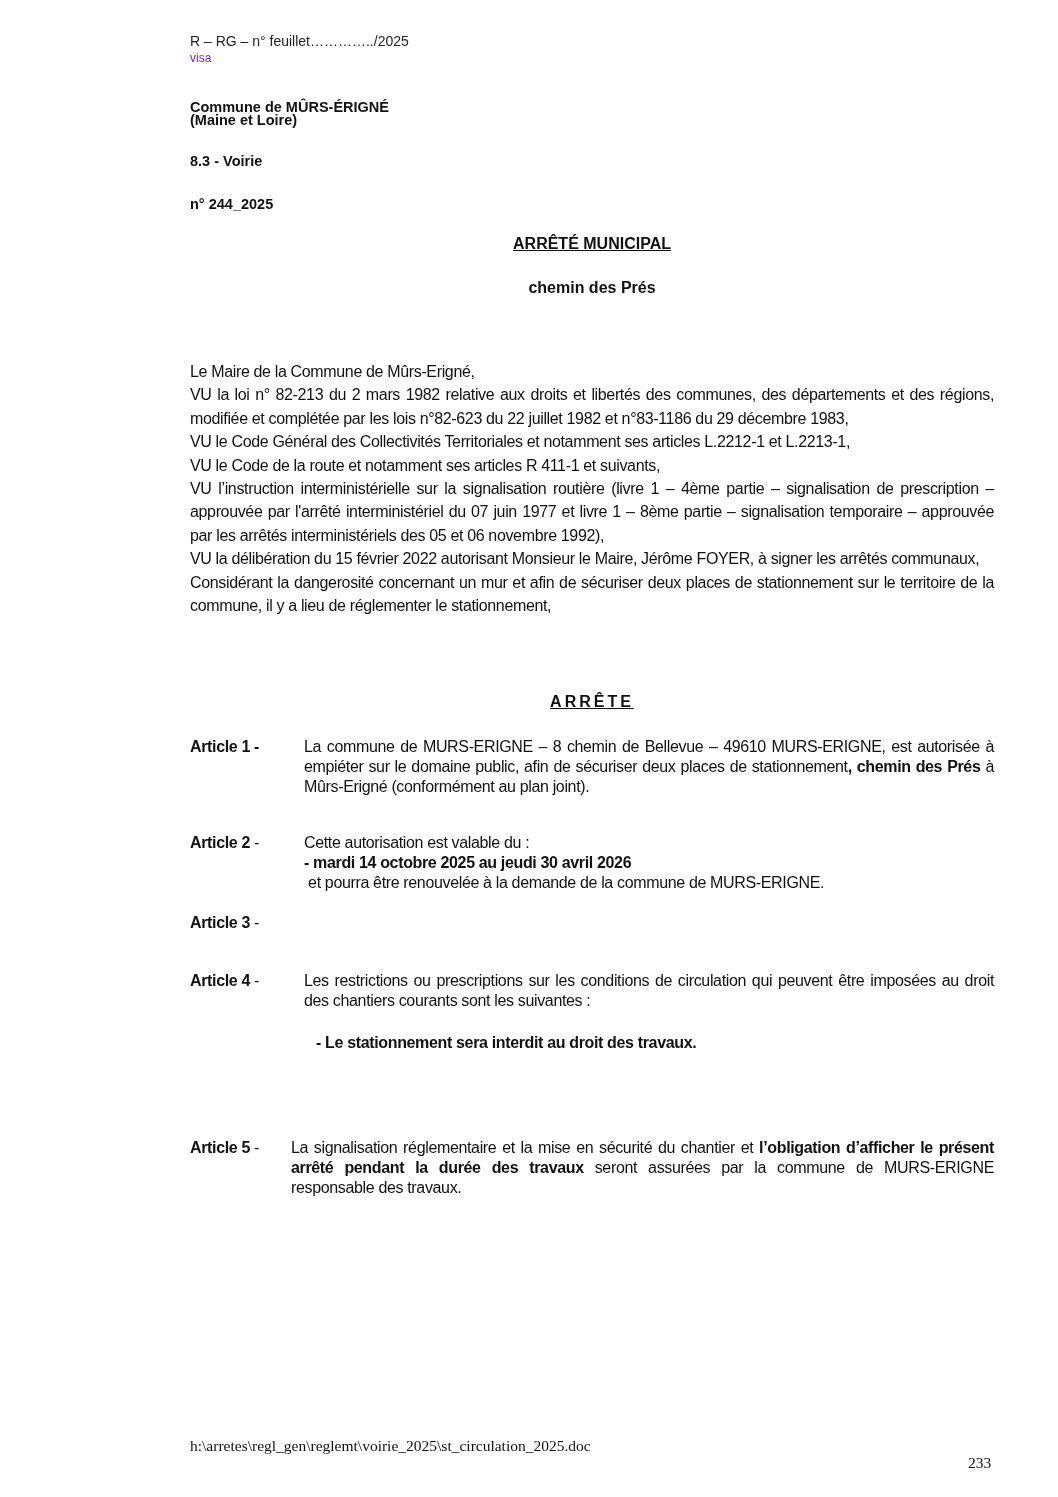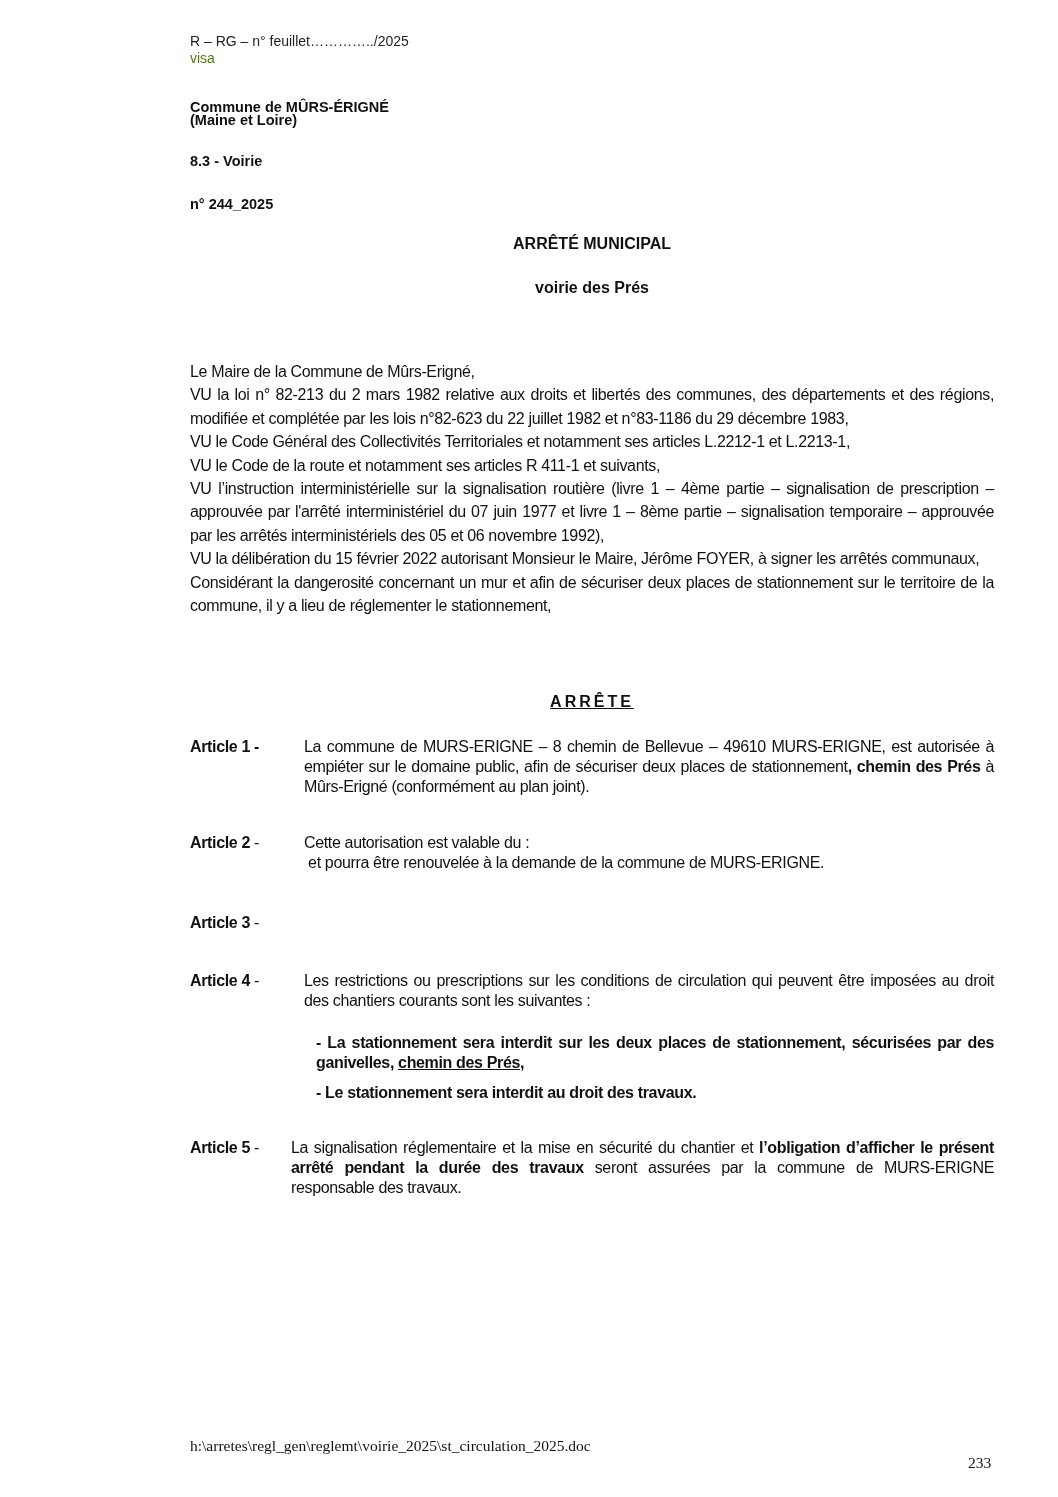--- a/index.html
+++ b/index.html
@@ -2,26 +2,26 @@
 <html><head>
   <meta charset="utf-8">
   <style>
     html, body { margin: 0; padding: 0; background: #ffffff; }
     body {
       width: 1058px; height: 1497px; position: relative; overflow: hidden;
       font-family: "Liberation Sans", sans-serif; color: #111111;
     }
     .abs { position: absolute; }
     .hdr-ref { left: 190px; top: 33px; font-size: 14px; line-height: 17px; color: #222; }
-    .hdr-visa { left: 190px; top: 50px; font-size: 14px; line-height: 17px; color: #4d7c0f; }
+    .hdr-visa { left: 190px; top: 50px; font-size: 12px; line-height: 17px; color: #6d28d9; }
     .commune { left: 190px; top: 97px; font-size: 14.5px; font-weight: bold; line-height: 21px; }
     .region { left: 190px; top: 110px; font-size: 14.5px; font-weight: bold; line-height: 21px; }
     .category { left: 190px; top: 151px; font-size: 14.5px; font-weight: bold; line-height: 21px; }
     .number { left: 190px; top: 194px; font-size: 14.5px; font-weight: bold; line-height: 21px; }
-    .title { left: 190px; width: 804px; top: 234px; text-align: center; font-size: 16px; font-weight: bold; line-height: 20px; }
+    .title { left: 190px; width: 804px; top: 234px; text-align: center; font-size: 16px; font-weight: bold; text-decoration: underline; line-height: 20px; }
     .subtitle { left: 190px; width: 804px; top: 276px; text-align: center; font-size: 16px; font-weight: bold; line-height: 23px; }
     .preamble {
       left: 190px; width: 804px; top: 360px;
       font-size: 16px; line-height: 23.4px; text-align: justify;
       font-stretch: condensed; letter-spacing: -0.35px;
     }
     .preamble p { margin: 0; }
     .arrete { left: 190px; width: 804px; top: 692px; text-align: center; font-size: 16px; font-weight: bold; text-decoration: underline; letter-spacing: 3px; line-height: 20px; }
     .article { left: 190px; width: 804px; font-size: 16px; line-height: 20px; letter-spacing: -0.35px; }
     .article .label { position: absolute; left: 0; top: 0; font-weight: bold; }
@@ -47,21 +47,21 @@
 
 <div class="abs hdr-ref">R – RG – n° feuillet…………../2025</div>
 <div class="abs hdr-visa">visa</div>
 <div class="abs commune">Commune de MÛRS-ÉRIGNÉ</div>
 <div class="abs region">(Maine et Loire)</div>
 <div class="abs category">8.3 - Voirie</div>
 <div class="abs number">n° 244_2025</div>
 
 <div class="abs title">ARRÊTÉ MUNICIPAL</div>
 <div class="abs subtitle">
-  <div>voirie des Prés</div>
+  <div>chemin des Prés</div>
 </div>
 
 <div class="abs preamble">
   <p>Le Maire de la Commune de Mûrs-Erigné,</p>
   <p>VU la loi n° 82-213 du 2 mars 1982 relative aux droits et libertés des communes, des départements et des régions, modifiée et complétée par les lois n°82-623 du 22 juillet 1982 et n°83-1186 du 29 décembre 1983,</p>
   <p>VU le Code Général des Collectivités Territoriales et notamment ses articles L.2212-1 et L.2213-1,</p>
   <p>VU le Code de la route et notamment ses articles R 411-1 et suivants,</p>
   <p>VU l’instruction interministérielle sur la signalisation routière (livre 1 – 4ème partie – signalisation de prescription – approuvée par l'arrêté interministériel du 07 juin 1977 et livre 1 – 8ème partie – signalisation temporaire – approuvée par les arrêtés interministériels des 05 et 06 novembre 1992),</p>
   <p>VU la délibération du 15 février 2022 autorisant Monsieur le Maire, Jérôme FOYER, à signer les arrêtés communaux,</p>
   <p>Considérant la dangerosité concernant un mur et afin de sécuriser deux places de stationnement sur le territoire de la commune, il y a lieu de réglementer le stationnement,</p>
@@ -73,33 +73,33 @@
   <div class="label">Article 1 -</div>
   <div class="body">
     <span>La commune de MURS-ERIGNE – 8 chemin de Bellevue – 49610 MURS-ERIGNE, est autorisée à empiéter sur le domaine public, afin de sécuriser deux places de stationnement</span><span class="bold">, chemin des Prés</span><span> à Mûrs-Erigné (conformément au plan joint).</span>
   </div>
 </div>
 
 <div class="abs article a2">
   <div class="label"><span>Article 2</span><span class="dash"> -</span></div>
   <div class="body">
     <p>Cette autorisation est valable du :</p>
+    <p class="bold">- mardi 14 octobre 2025 au jeudi 30 avril 2026</p>
     <p style="white-space: pre;"> et pourra être renouvelée à la demande de la commune de MURS-ERIGNE.</p>
   </div>
 </div>
 
 <div class="abs article a3">
   <div class="label"><span>Article 3</span><span class="dash"> -</span></div>
 </div>
 
 <div class="abs article a4">
   <div class="label"><span>Article 4</span><span class="dash"> -</span></div>
   <div class="body">Les restrictions ou prescriptions sur les conditions de circulation qui peuvent être imposées au droit des chantiers courants sont les suivantes :</div>
   <div class="body bullets">
-    <p><span>- La stationnement sera interdit sur les deux places de stationnement, sécurisées par des ganivelles, </span><span class="ul">chemin des Prés,</span></p>
     <p>- Le stationnement sera interdit au droit des travaux.</p>
   </div>
 </div>
 
 <div class="abs article a5">
   <div class="label"><span>Article 5</span><span class="dash"> -</span></div>
   <div class="body">
     <span>La signalisation réglementaire et la mise en sécurité du chantier et </span><span class="bold">l’obligation d’afficher le présent arrêté pendant la durée des travaux</span><span> seront assurées par la commune de MURS-ERIGNE responsable des travaux.</span>
   </div>
 </div>

